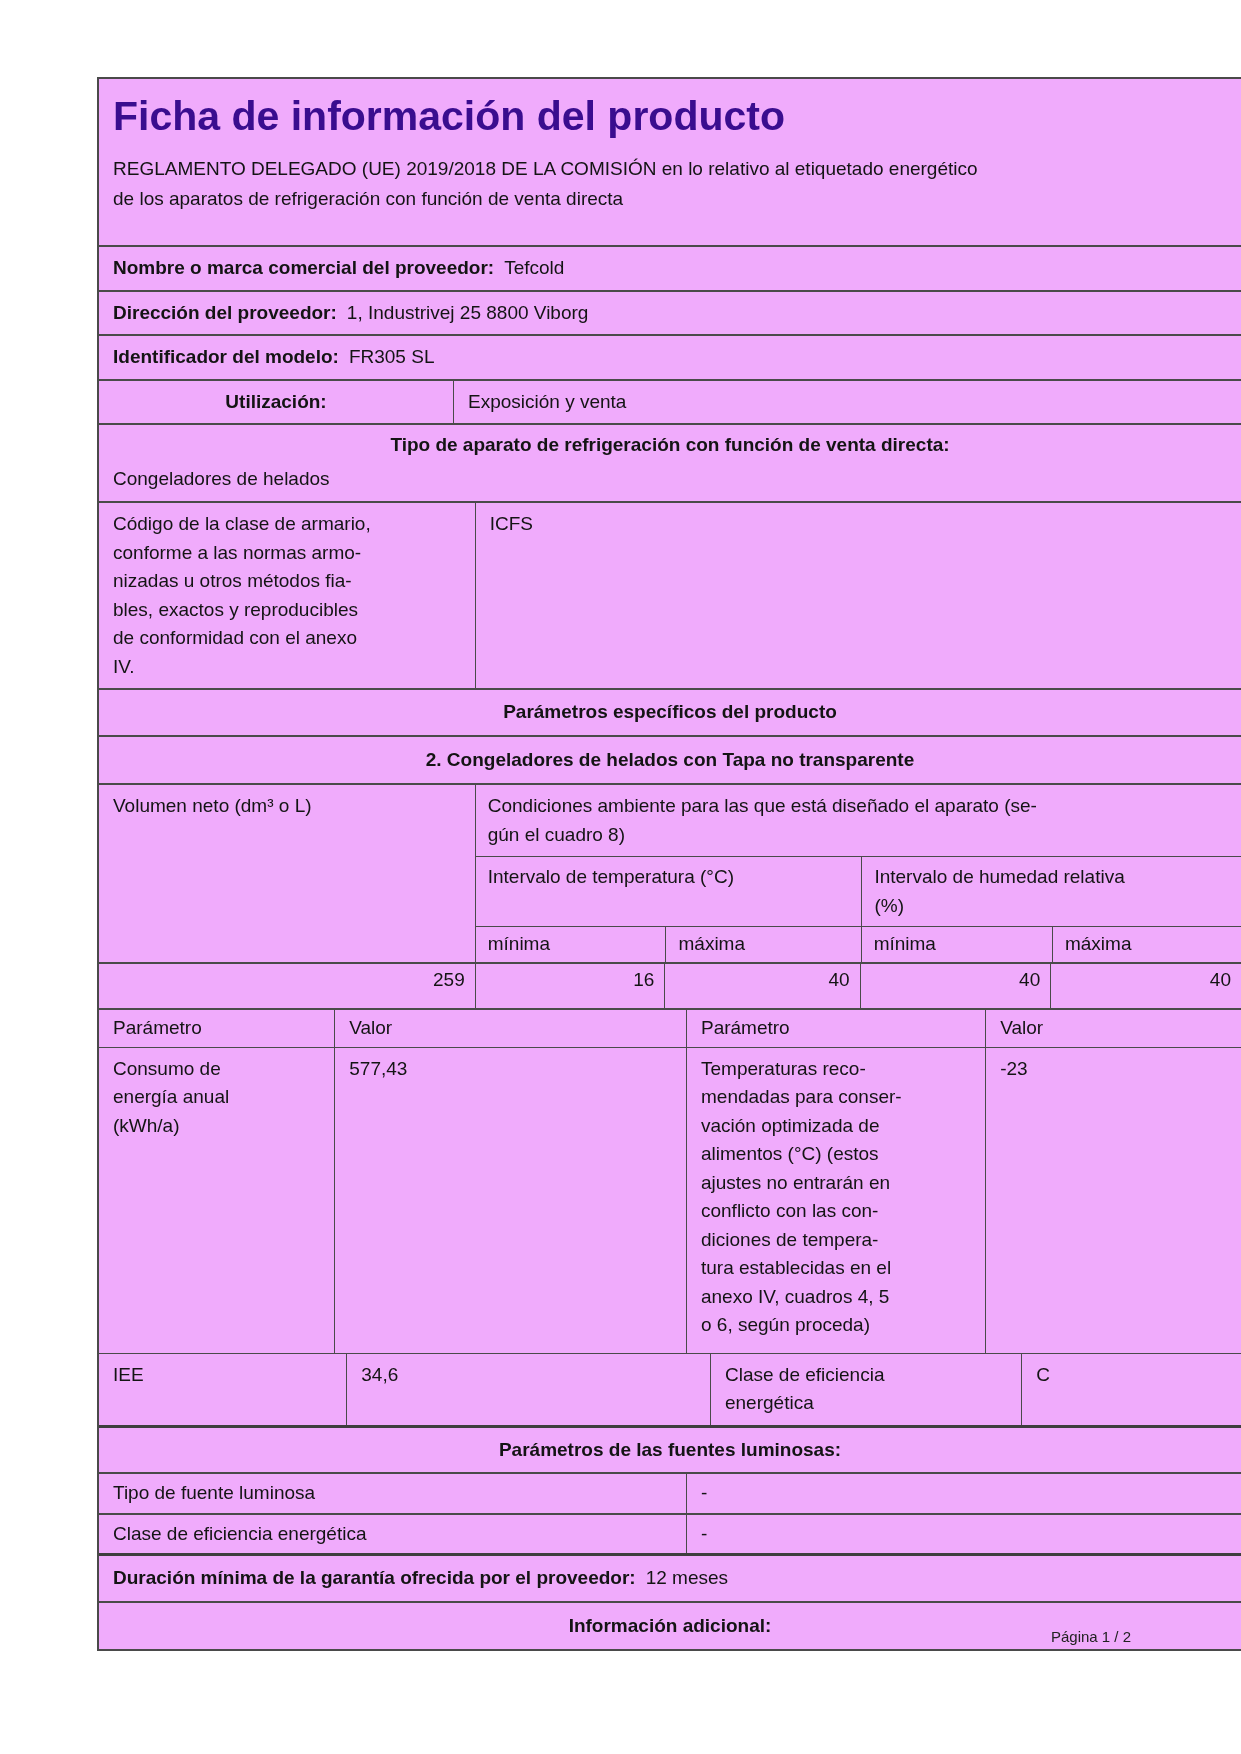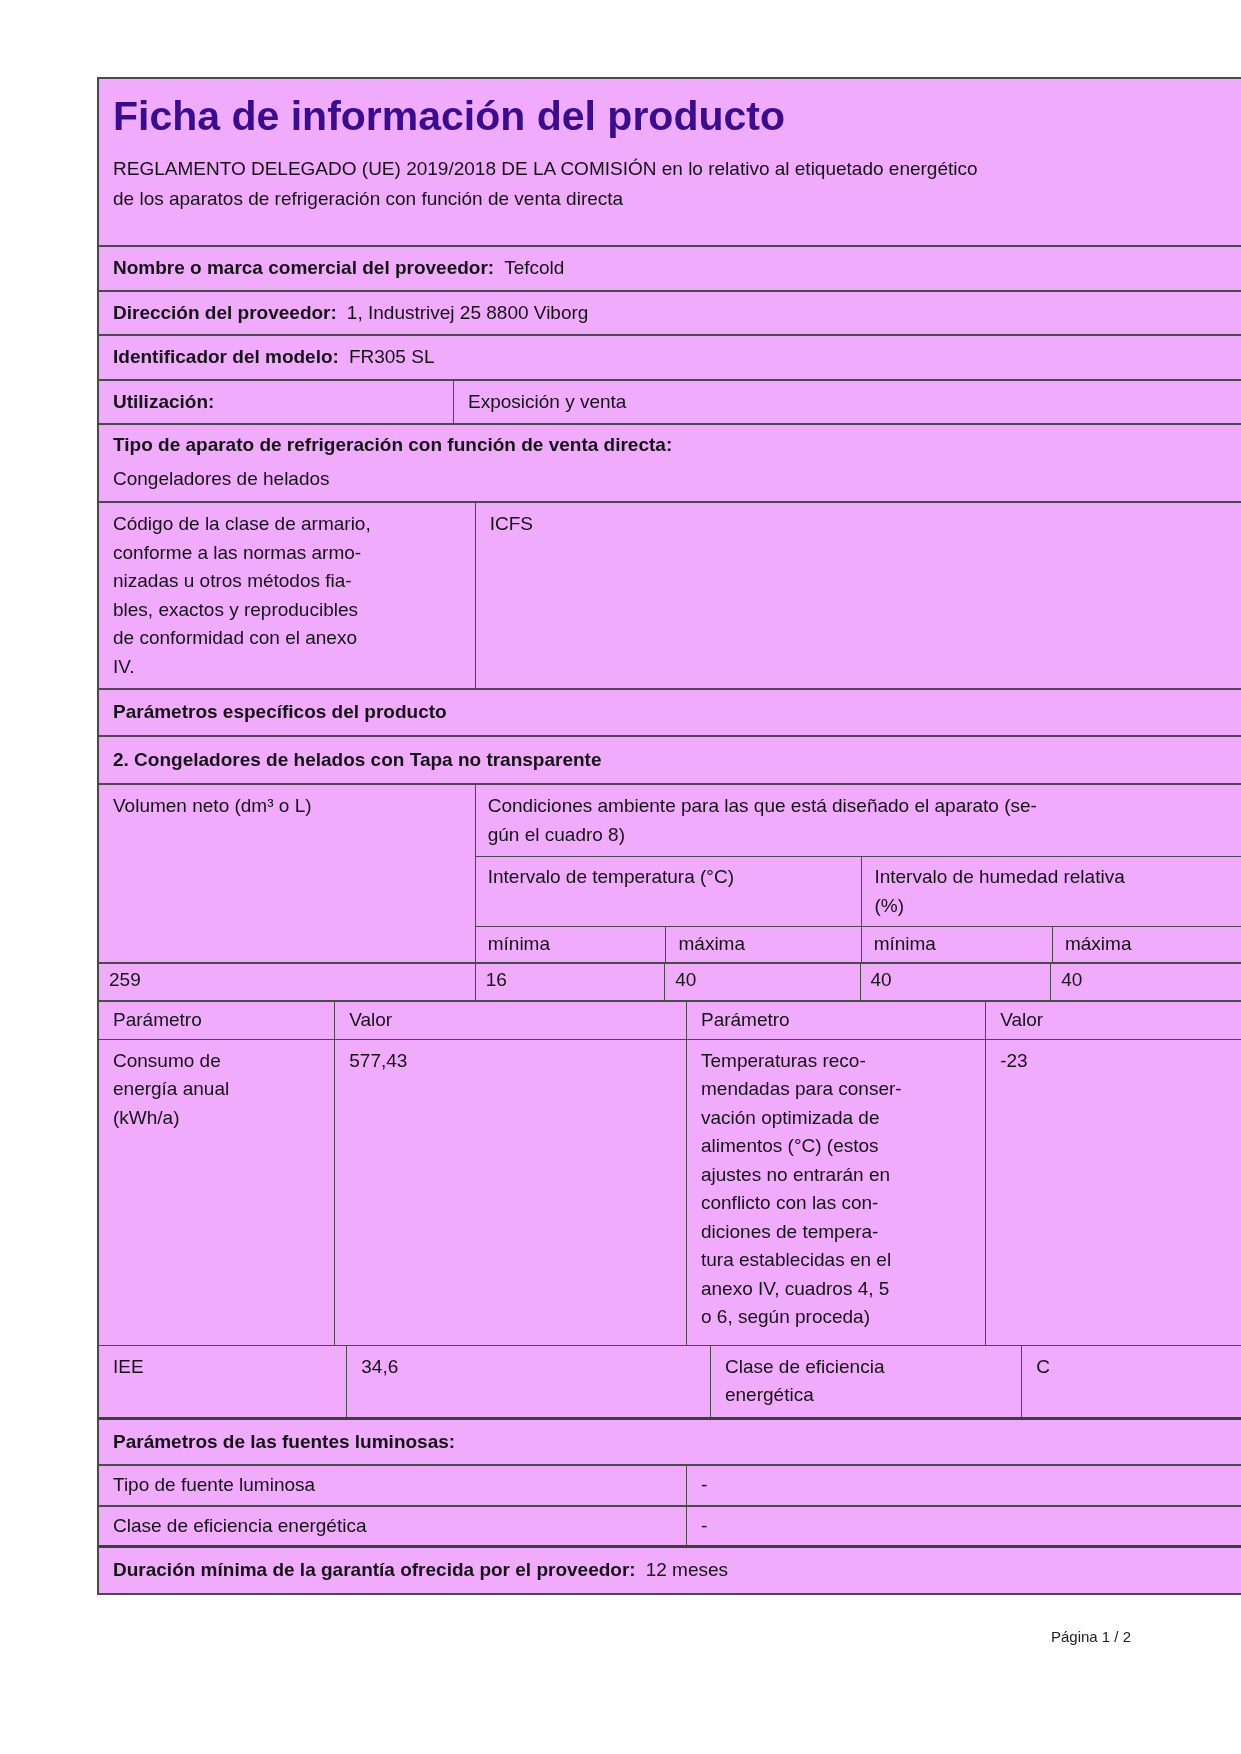--- a/index.html
+++ b/index.html
@@ -14,21 +14,21 @@
     border: 2px solid #4a4a4a;
     font-size: 19px; line-height: 1.5;
     background: #f0abfc;
     margin-top: 15px;
   }
   .row { border-top: 2px solid #4a4a4a; }
   .row.first { border-top: none; }
   .row.thick { border-top: 3px solid #3e3e3e; }
   .pad { padding: 7px 14px; }
   .pre { white-space: pre-line; }
-  .b { font-weight: bold; }
+  .b { font-weight: bold; text-align: center; }
   .cells { display: flex; align-items: stretch; }
   .cells > div { border-left: 1px solid #4a4a4a; }
   .cells > div.cfirst { border-left: none; }
 
   
   .header-block { padding: 12px 14px 16px 14px; min-height: 166px; }
   .header-block h1 {
     font-size: 41px; line-height: 1.25; font-weight: bold;
     color: #3a0d8f; margin-bottom: 12px; letter-spacing: 0;
   }
@@ -66,21 +66,21 @@
   .amb-r2 .t { width: 50.4%; }
   .amb-r2 .h { width: 49.6%; border-left: 1px solid #4a4a4a; }
   .amb-r3 { display: flex; border-top: 1px solid #4a4a4a; min-height: 35px; }
   .amb-r3 > div { padding: 3px 12px; }
   .amb-r3 .c1 { width: 24.8%; }
   .amb-r3 .c2 { width: 25.5%; border-left: 1px solid #4a4a4a; }
   .amb-r3 .c3 { width: 25.0%; border-left: 1px solid #4a4a4a; }
   .amb-r3 .c4 { flex: 1; border-left: 1px solid #4a4a4a; }
 
   .amb-values { min-height: 32px; }
-  .amb-values > div { padding: 2px 10px 6px 10px; }
+  .amb-values > div { padding: 2px 10px 14px 10px; text-align: right; }
   .amb-values .v1 { width: 32.9%; }
   .amb-values .v2 { width: 16.6%; }
   .amb-values .v3 { width: 17.1%; }
   .amb-values .v4 { width: 16.7%; }
   .amb-values .v5 { flex: 1; }
 
   
   .gen-head { min-height: 36px; border-top: 2px solid #4a4a4a; }
   .gen-head > div { padding: 4px 14px; }
   .gen-row { border-top: 1px solid #4a4a4a; }
@@ -225,16 +225,17 @@
 
   <div class="row cells light-row short">
     <div class="cfirst l-left">Clase de eficiencia energética</div>
     <div class="l-right">-</div>
   </div>
 
   <div class="row thick warranty-row">
     <span class="b">Duración mínima de la garantía ofrecida por el proveedor:</span><span class="val">12 meses</span>
   </div>
 
+  <div class="row info-row b">Información adicional:</div>
 
 </div>
 
 <div class="footer">Página 1 / 2</div>
 
 </body></html>

